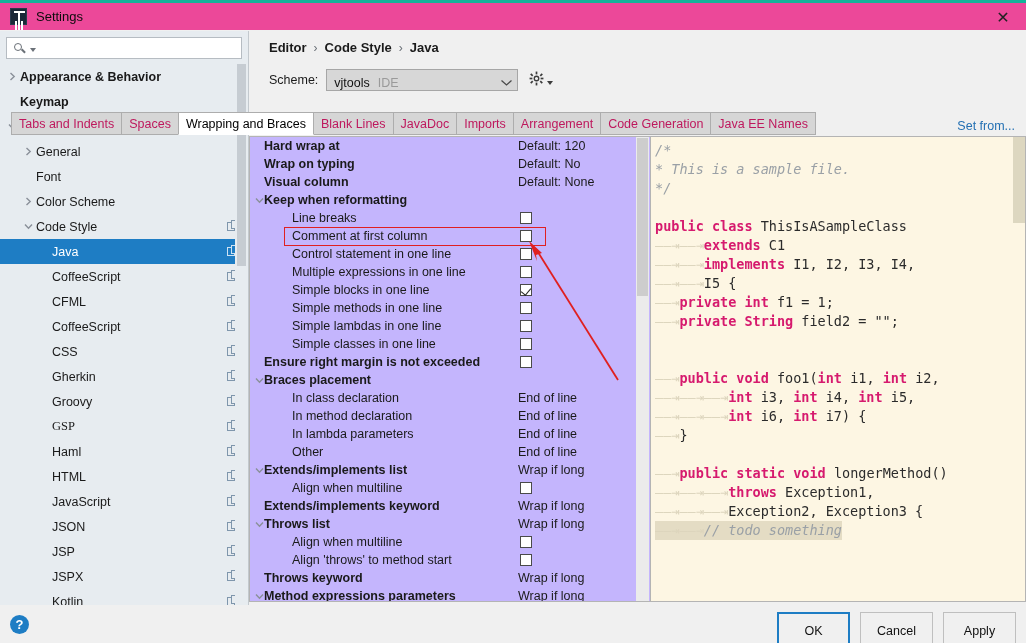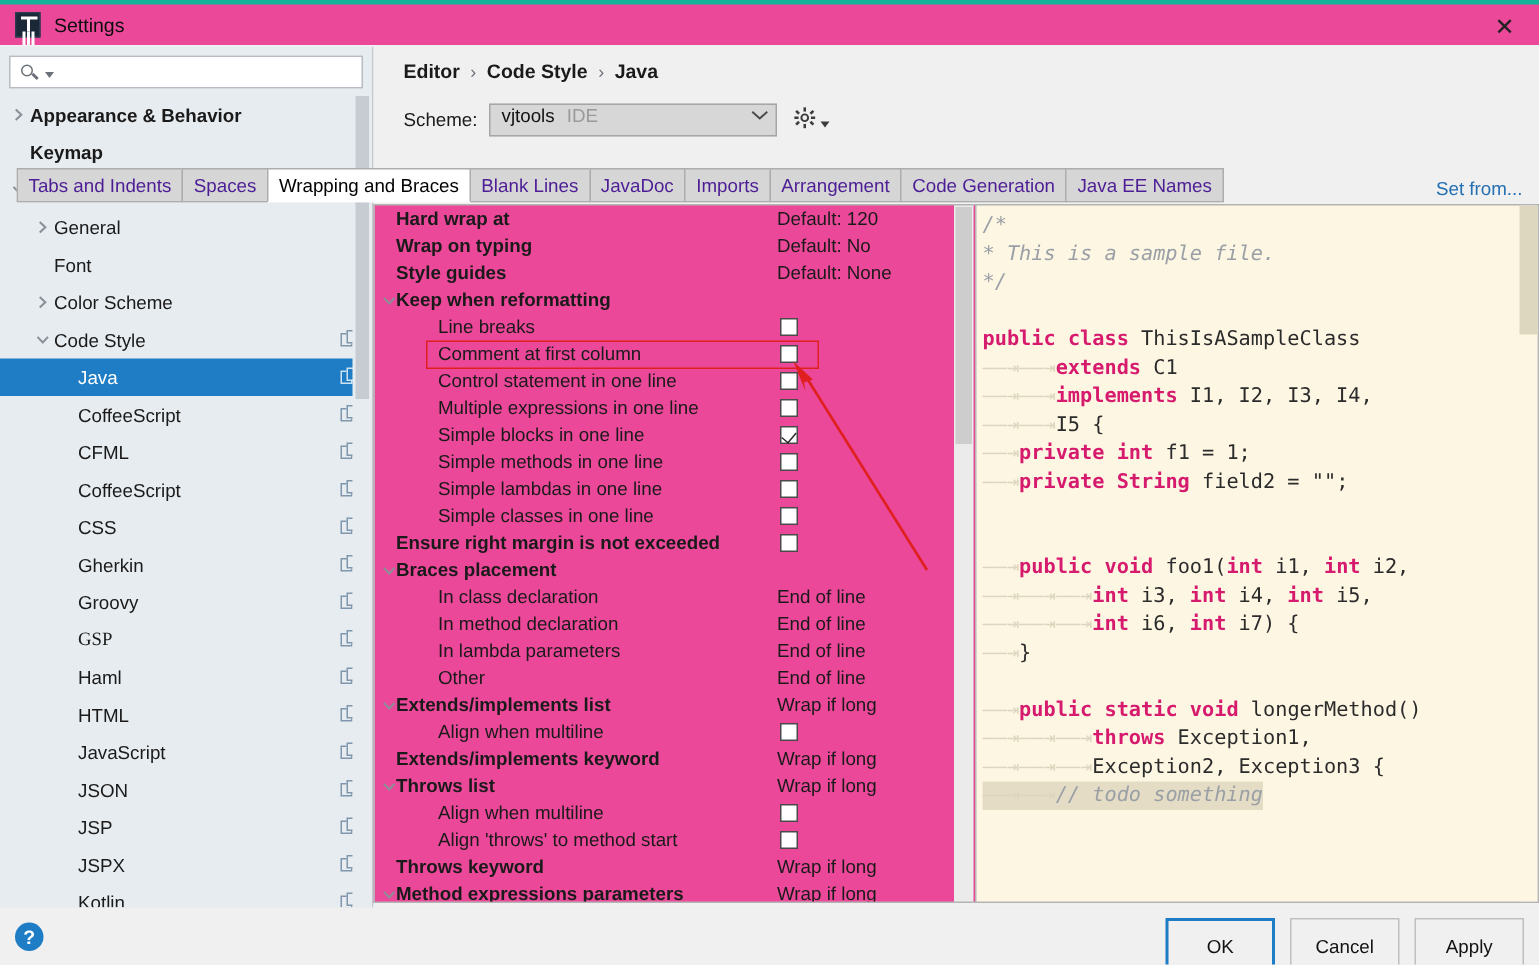--- a/index.html
+++ b/index.html
@@ -104,21 +104,21 @@
   
   .right-panel { position: absolute; left: 249px; top: 31px; width: 777px; height: 574px; background: #f0f0f0; }
 
   .breadcrumb { position: absolute; left: 20px; top: 9px; display: flex; align-items: center; font-weight: bold; font-size: 13px; }
   .breadcrumb .sep { margin: 0 7px; color: #6b7178; font-weight: normal; font-size: 12px; }
 
   .scheme-row { position: absolute; left: 20px; top: 38px; display: flex; align-items: center; }
   .scheme-label { margin-right: 8px; font-size: 12.5px; }
   .combo {
     width: 192px; height: 22px; background: #d7d7d7; border: 1px solid #a6a6a6;
-    display: flex; align-items: flex-start; padding: 0 4px 0 7px; position: relative;
+    display: flex; align-items: flex-end; padding: 0 4px 0 7px; position: relative;
   }
   .combo .cval { font-size: 12.5px; color: #111; }
   .combo .cide { font-size: 12.5px; color: #9a9a9a; margin-left: 8px; }
   .combo .chev { margin-left: auto; }
   .gear-btn { margin-left: 11px; display: flex; align-items: center; cursor: default; }
   .gear-caret {
     width: 0; height: 0; border-left: 3px solid transparent; border-right: 3px solid transparent;
     border-top: 4px solid #3c3c3c; margin-left: 3px; margin-top: 5px;
   }
 
@@ -129,28 +129,28 @@
   .hline { position: absolute; left: 10px; right: 10px; top: 107px; height: 1px; background: #cdd1d5; }
 
   
   .tabstrip {
     position: absolute; left: 11px; top: 112px; height: 23px; display: flex; align-items: stretch;
     overflow: hidden; width: 1015px;
   }
   .tab {
     background: #d6d6d6; border: 1px solid #adadad; border-bottom: 1px solid #adadad;
     margin-right: -1px; padding: 0 7px; display: flex; align-items: center;
-    font-size: 12.5px; color: #4c1d95; cursor: default; white-space: nowrap;
+    font-size: 12.5px; color: #be185d; cursor: default; white-space: nowrap;
   }
   .tab.active { background: #ffffff; border-bottom-color: #ffffff; color: #000; position: relative; z-index: 2; }
 
   
   .settings-area {
     position: absolute; left: 249px; top: 136px; width: 464px; height: 466px;
-    background: #ec4899; border: 1px solid #b4b4b4; border-right: 0; overflow: hidden;
+    background: #c4b5fd; border: 1px solid #b4b4b4; border-right: 0; overflow: hidden;
   }
   .srow { height: 18px; display: flex; align-items: center; position: relative; white-space: nowrap; }
   .srow .exp { width: 14px; display: flex; align-items: center; justify-content: center; flex: none; }
   .srow .slabel { font-size: 12.5px; }
   .srow.grp .slabel { font-weight: bold; }
   .srow .sval { position: absolute; left: 268px; font-size: 12.5px; }
   .srow .cb {
     position: absolute; left: 270px; width: 12px; height: 12px;
     border: 1px solid #4a4a4a; background: #ffffff;
   }
@@ -474,21 +474,21 @@
         <div class="slabel">Hard wrap at</div>
         <div class="sval">Default: 120</div>
       </div>
       <div class="srow grp indent0">
         <div class="exp" style="position: absolute; left: 2px;"></div>
         <div class="slabel">Wrap on typing</div>
         <div class="sval">Default: No</div>
       </div>
       <div class="srow grp indent0">
         <div class="exp" style="position: absolute; left: 2px;"></div>
-        <div class="slabel">Style guides</div>
+        <div class="slabel">Visual column</div>
         <div class="sval">Default: None</div>
       </div>
       <div class="srow grp indent0">
         <div class="exp" style="position: absolute; left: 2px;">
           <svg width="9" height="9" viewBox="0 0 9 9">
             <path d="M1 2.6 L4.5 6.3 L8 2.6" fill="none" stroke="#8a9099" stroke-width="1.4"></path>
           </svg>
         </div>
         <div class="slabel">Keep when reformatting</div>
       </div>

